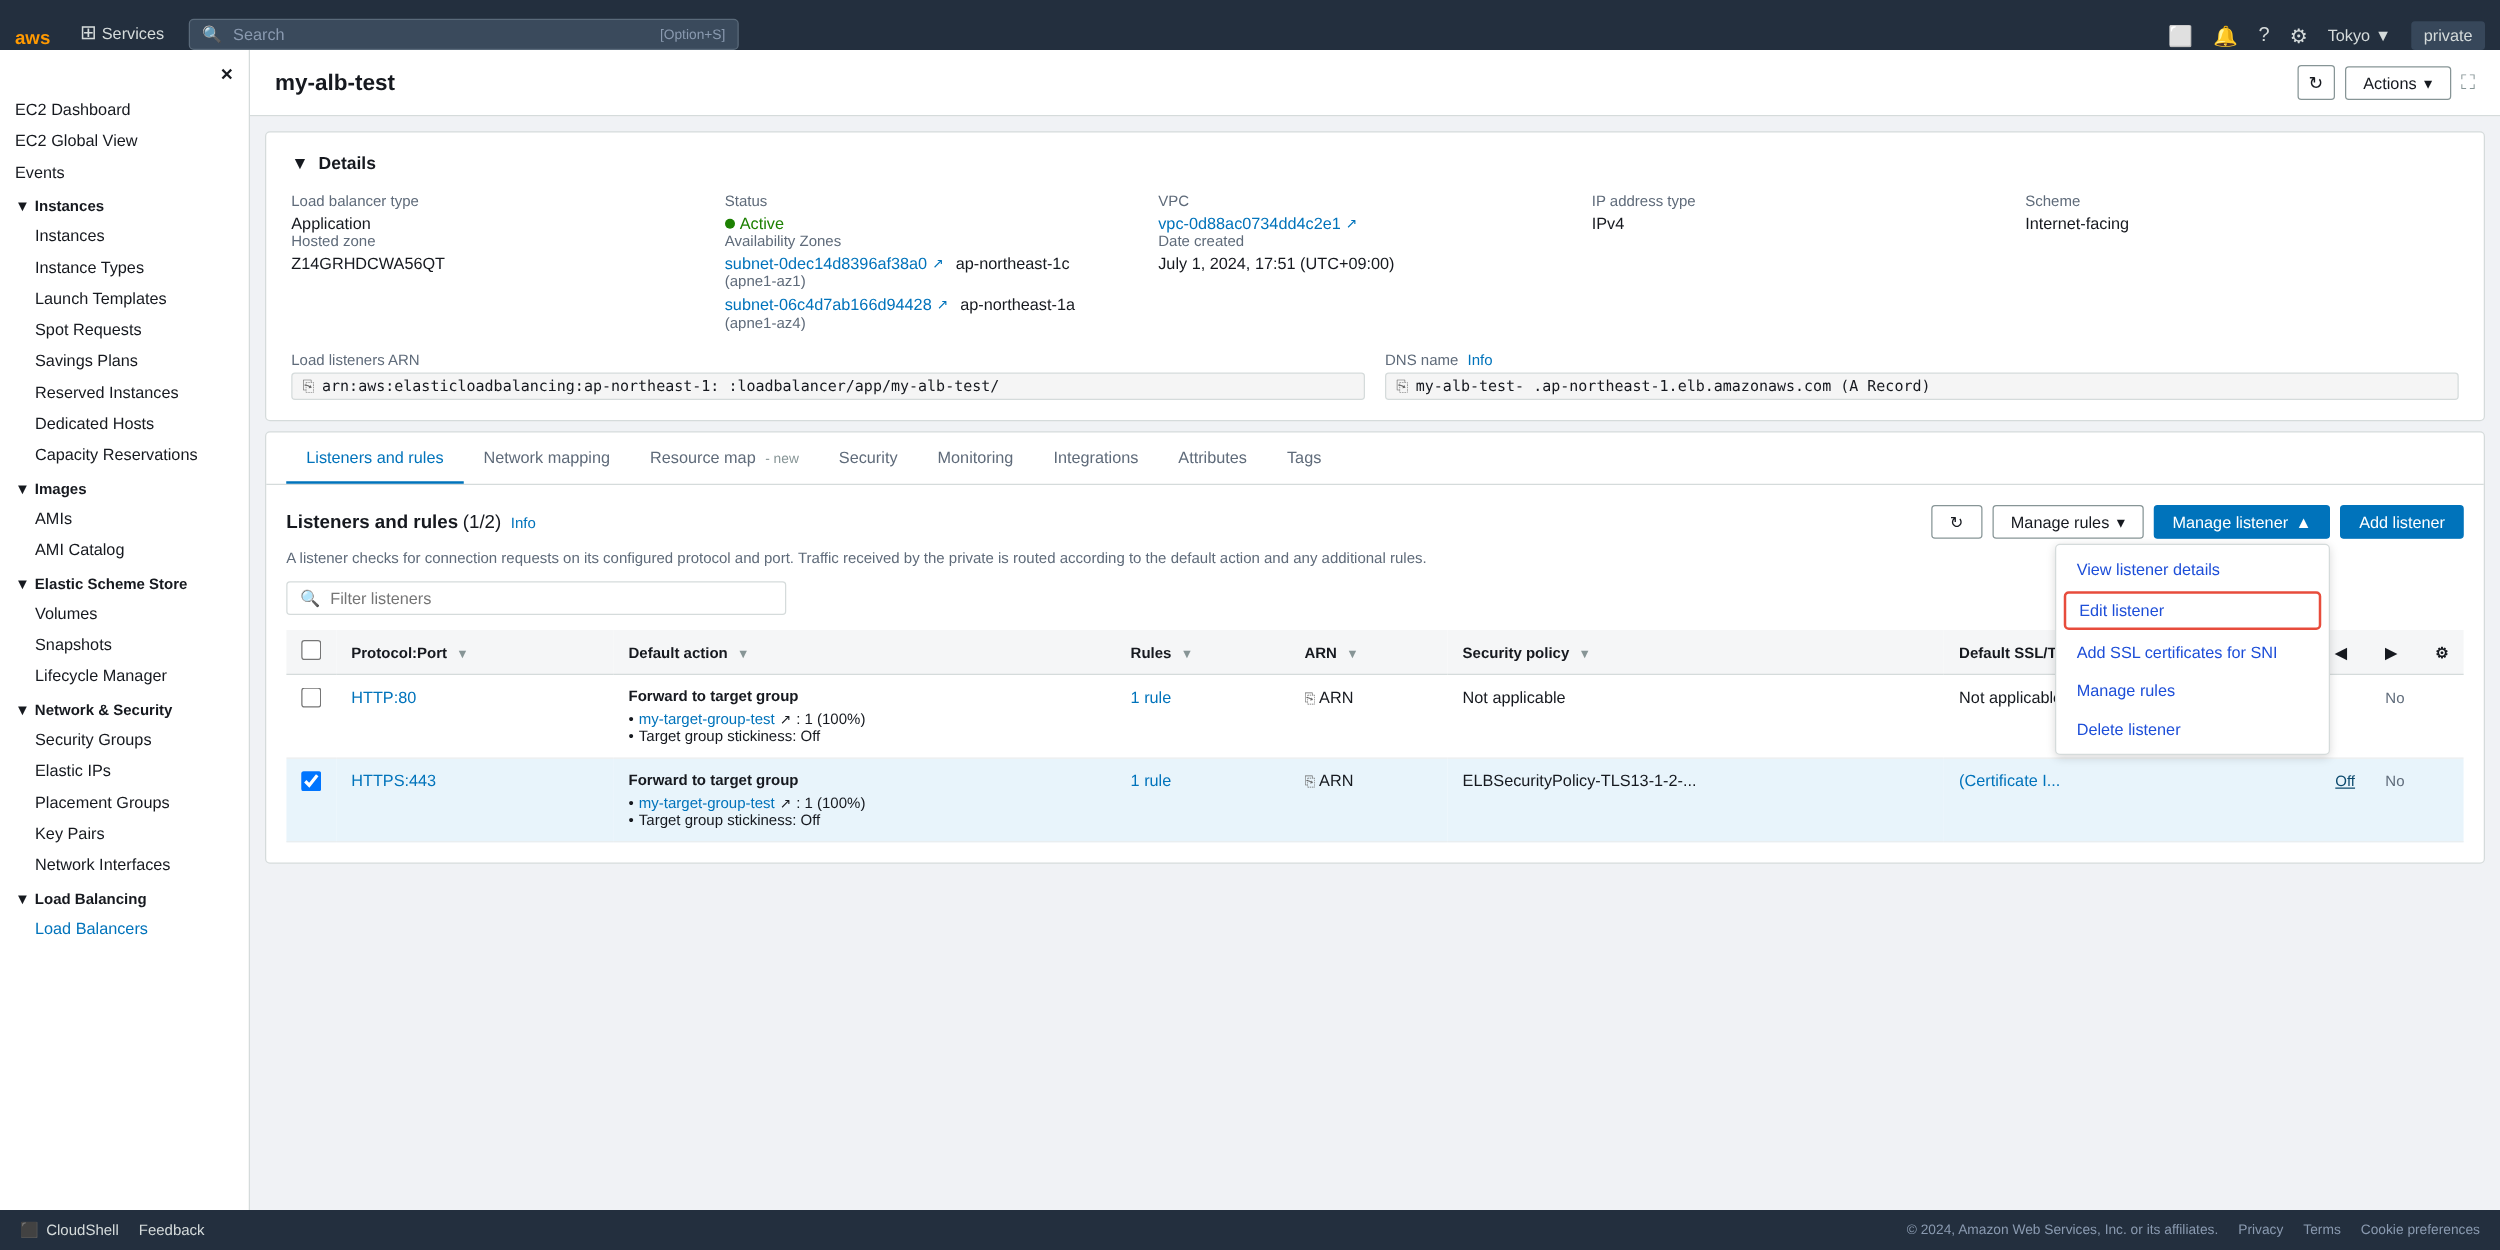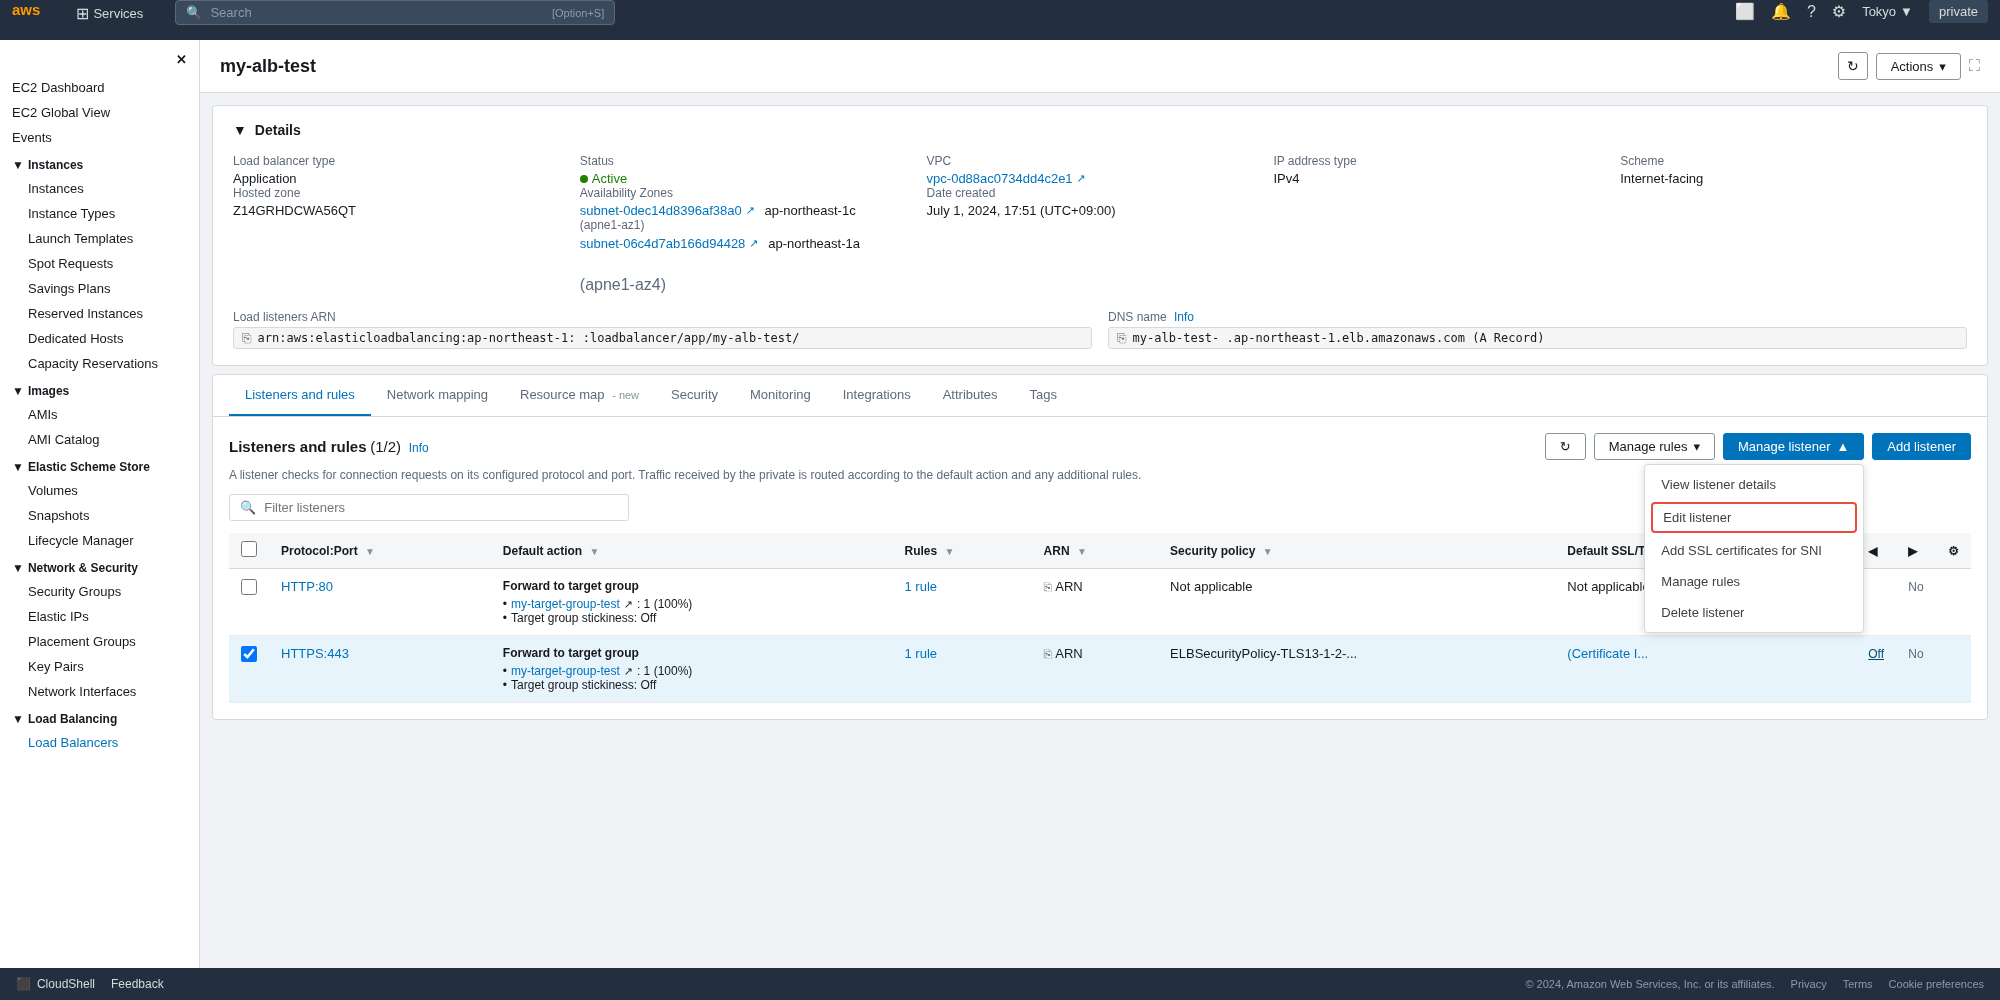--- a/index.html
+++ b/index.html
@@ -1,19 +1,19 @@
 <!DOCTYPE html>
 <html><head>
   <meta charset="utf-8">
   <style>
     * { margin: 0; padding: 0; box-sizing: border-box; }
     body { font-family: -apple-system, BlinkMacSystemFont, 'Segoe UI', Arial, sans-serif; font-size: 13px; background: #f0f2f5; color: #16191f; width: 2000px; height: 1000px; overflow: hidden; display: flex; flex-direction: column; }
 
     
-    .top-nav { background: #232f3e; height: 40px; display: flex; align-items: flex-start; padding: 0 12px; gap: 24px; flex-shrink: 0; }
+    .top-nav { background: #232f3e; height: 40px; display: flex; align-items: flex-end; padding: 0 12px; gap: 12px; flex-shrink: 0; }
     .aws-logo { width: 32px; height: 20px; display: flex; align-items: center; justify-content: center; }
     .aws-logo-svg { fill: #ff9900; width: 32px; height: 20px; }
     .services-btn { color: #d5dbdb; font-size: 13px; display: flex; align-items: center; gap: 4px; cursor: pointer; padding: 4px 8px; }
     .search-bar { background: #3a4a5c; border: 1px solid #5a6a7a; border-radius: 4px; display: flex; align-items: center; padding: 4px 10px; gap: 8px; flex: 1; max-width: 440px; }
     .search-bar input { background: transparent; border: none; outline: none; color: #d5dbdb; font-size: 13px; width: 100%; }
     .search-bar input::placeholder { color: #8a9ab0; }
     .search-shortcut { color: #8a9ab0; font-size: 11px; white-space: nowrap; margin-left: 35px; }
     .nav-icons { margin-left: auto; display: flex; align-items: center; gap: 16px; color: #d5dbdb; }
     .nav-icon { cursor: pointer; font-size: 16px; }
     .nav-region { color: #d5dbdb; font-size: 13px; cursor: pointer; display: flex; align-items: center; gap: 4px; }
@@ -83,21 +83,21 @@
     tr.selected td { background: #e8f4fb; }
     .checkbox { width: 16px; height: 16px; cursor: pointer; }
     .link-cell { color: #0073bb; cursor: pointer; }
     .default-action { font-size: 12px; }
     .default-action strong { display: block; margin-bottom: 4px; }
     .default-action .bullet { display: flex; align-items: center; gap: 4px; }
     .copy-icon-sm { font-size: 11px; color: #666; }
 
     
     .dropdown-menu { position: absolute; background: #fff; border: 1px solid #d5dbdb; border-radius: 4px; box-shadow: 0 2px 8px rgba(0,0,0,0.15); z-index: 100; min-width: 220px; padding: 4px 0; }
-    .dropdown-item { padding: 8px 16px; cursor: pointer; font-size: 13px; color: #404040; }
+    .dropdown-item { padding: 8px 16px; cursor: pointer; font-size: 13px; color: #1d4ed8; }
 
     
     .bottom-bar { background: #232f3e; height: 32px; display: flex; align-items: center; padding: 0 16px; gap: 16px; flex-shrink: 0; }
     .cloudshell-btn { color: #d5dbdb; font-size: 12px; cursor: pointer; display: flex; align-items: center; gap: 6px; }
     .feedback-btn { color: #d5dbdb; font-size: 12px; cursor: pointer; }
     .bottom-right { margin-left: auto; color: #8a9ab0; font-size: 11px; display: flex; gap: 16px; }
     .bottom-link { color: #8a9ab0; cursor: pointer; text-decoration: none; }
 
     .manage-listener-dropdown { position: relative; display: inline-block; }
     .dropdown-wrapper { position: absolute; top: 100%; right: 0; margin-top: 4px; }
@@ -262,21 +262,21 @@
             </a>
             <span style="margin-left:6px; color:#16191f;">ap-northeast-1c</span>
             <div style="color:#5f6b7a; font-size:12px;">(apne1-az1)</div>
           </div>
           <div>
             <a class="link">
               <span>subnet-06c4d7ab166d94428</span>
               <span style="font-size:11px;">↗</span>
             </a>
             <span style="margin-left:6px; color:#16191f;">ap-northeast-1a</span>
-            <div style="color:#5f6b7a; font-size:16px;margin-top:25px;">(apne1-az4)</div>
+            <div style="color:#5f6b7a; font-size:12px;">(apne1-az4)</div>
           </div>
         </div>
         <div class="detail-item">
           <label>Date created</label>
           <div class="value">July 1, 2024, 17:51 (UTC+09:00)</div>
         </div>
       </div>
 
       <div class="detail-row-2">
         <div class="detail-item">

